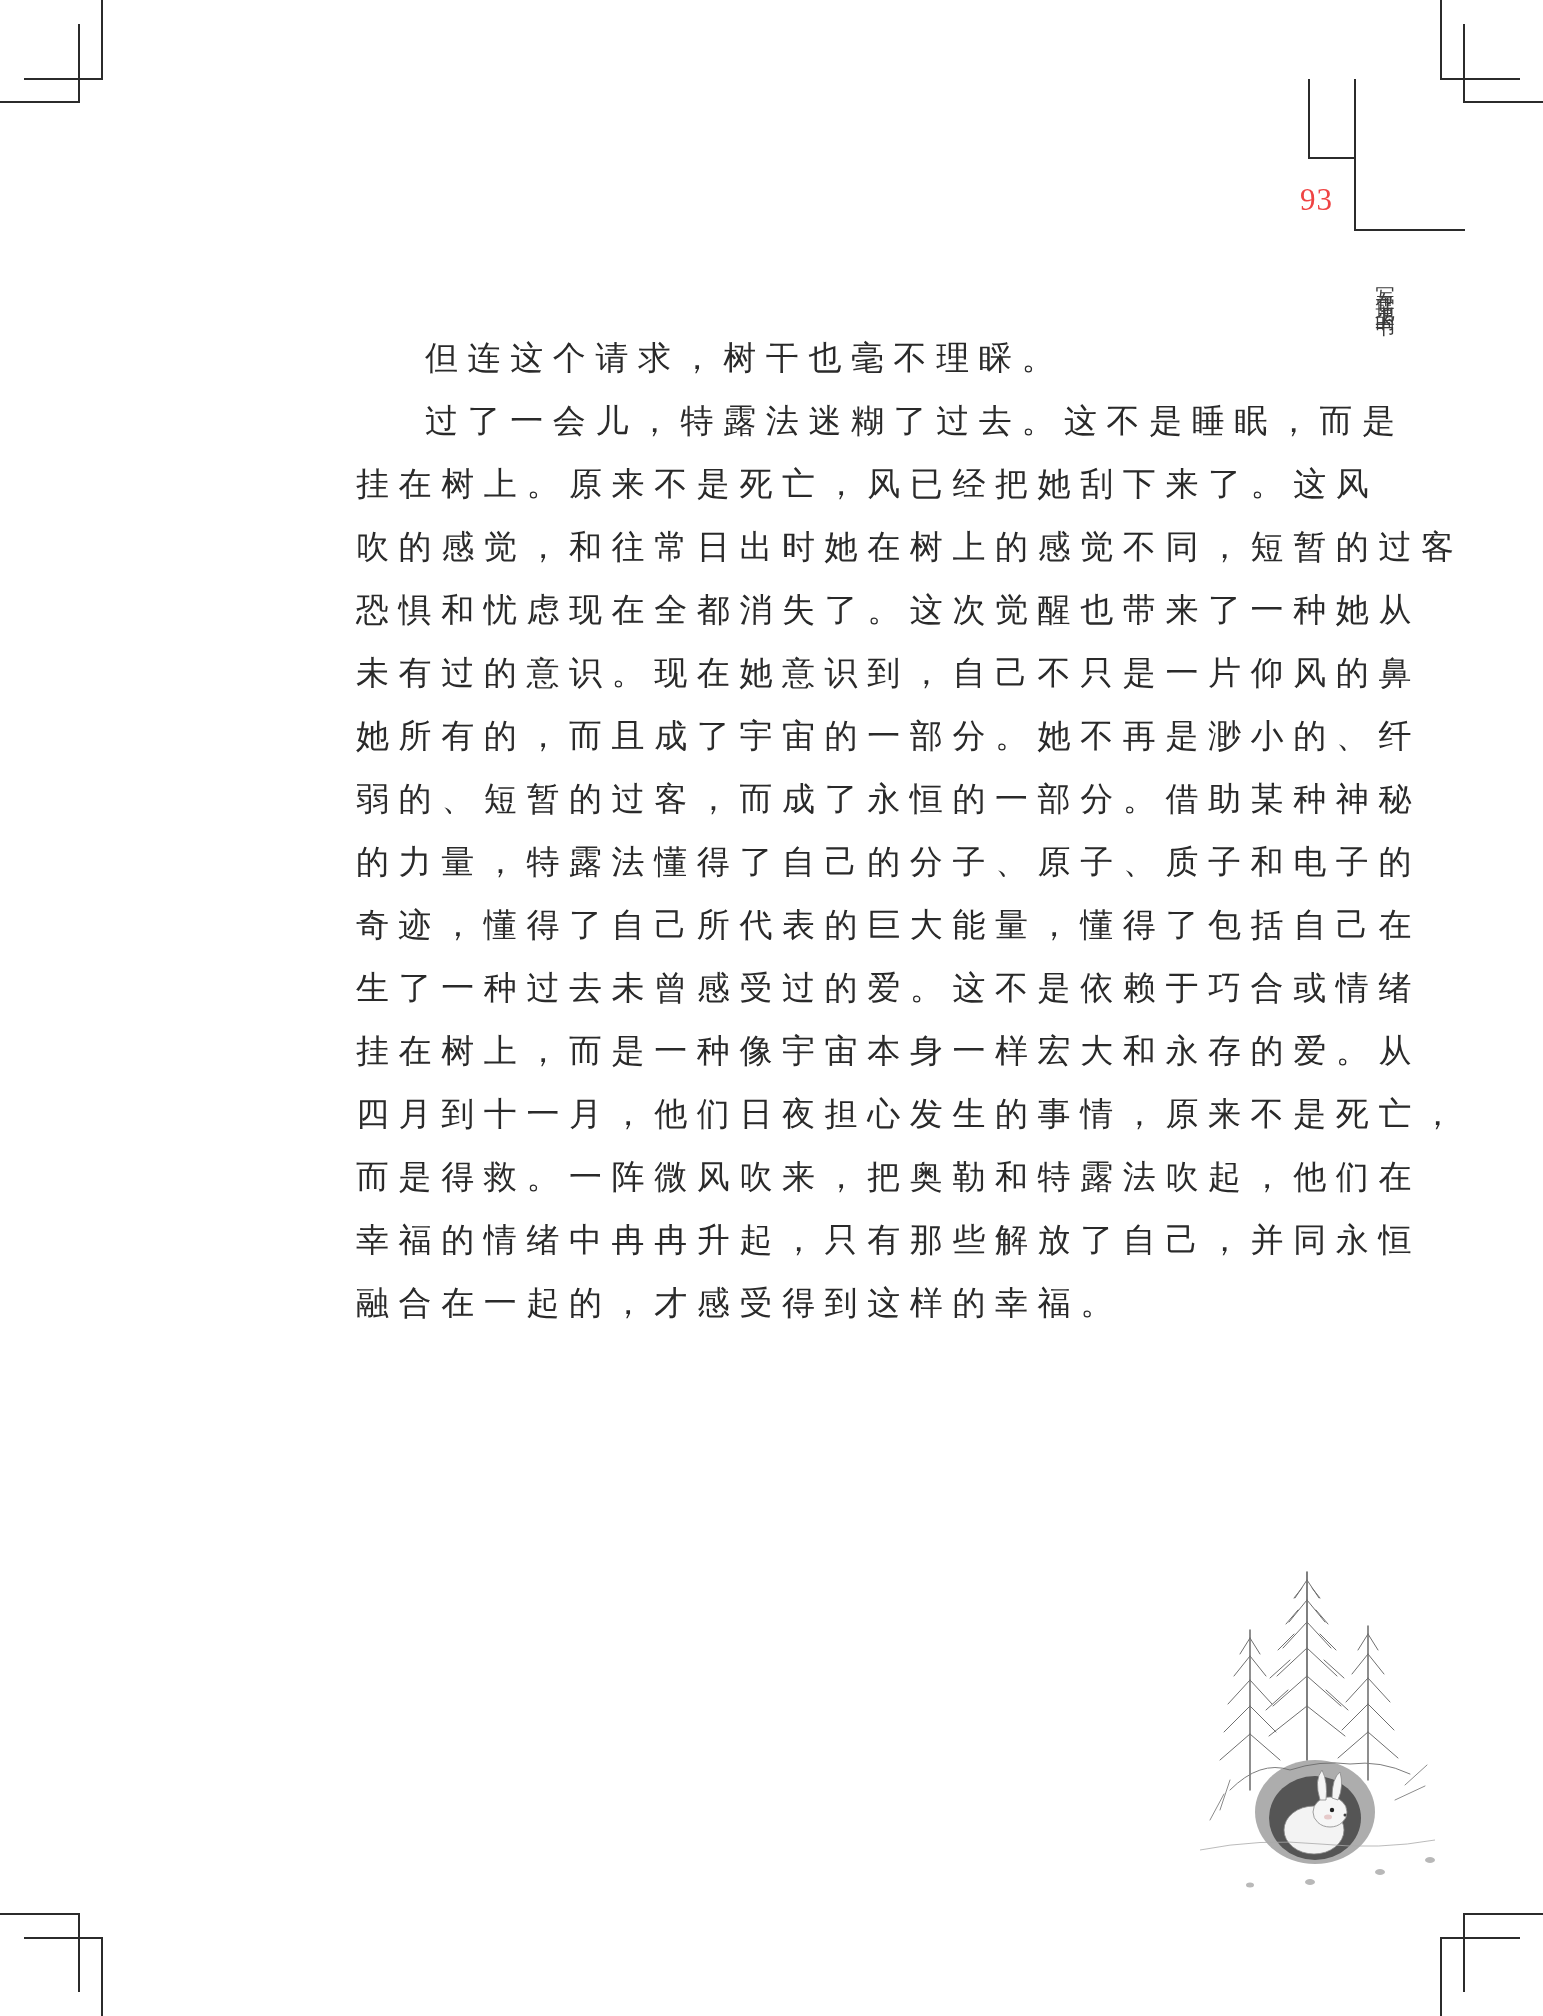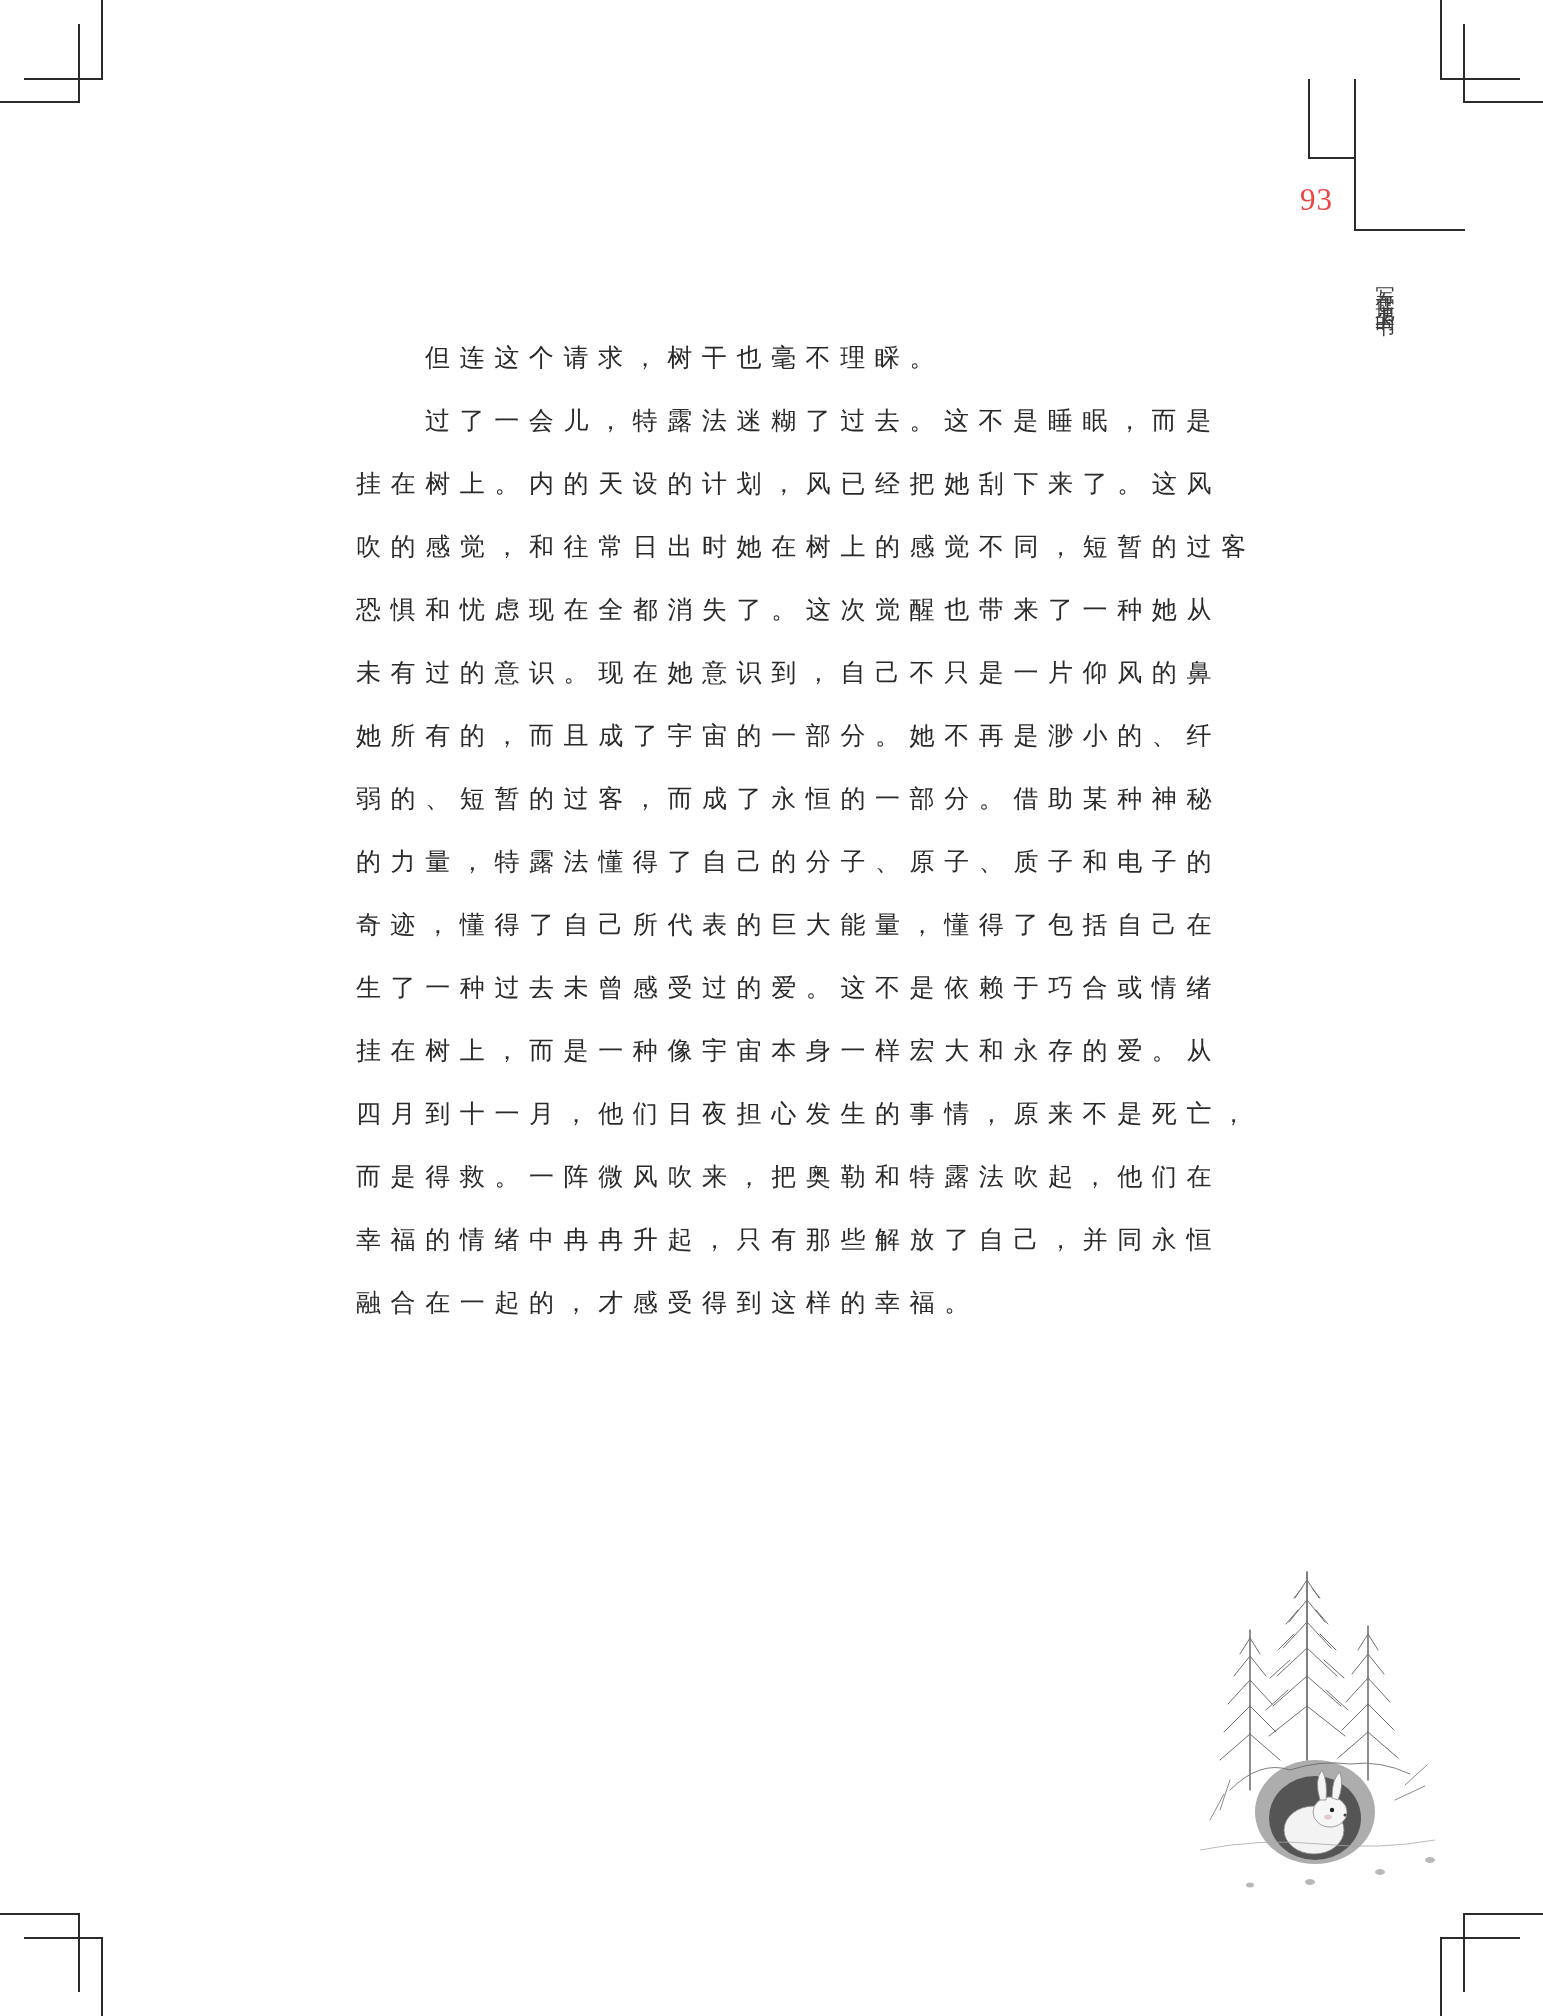--- a/index.html
+++ b/index.html
@@ -20,22 +20,22 @@
     position: absolute; left: 1372px; top: 272px; width: 26px;
     font-family: "DejaVu Sans", "Liberation Sans", sans-serif;
     font-size: 19px; line-height: 24.3px; color: #3a3a3a;
     writing-mode: vertical-rl; letter-spacing: 5px;
   }
 
   .body-text {
     position: absolute; left: 356px; top: 326px; width: 860px;
   }
   .line {
-    font-family: Liberation Serif, serif;
-    font-size: 25px; line-height: 63px; height: 63px;
+    font-family: Liberation Sans, sans-serif;
+    font-size: 33px; line-height: 63px; height: 63px;
     letter-spacing: 9.6px; white-space: nowrap; color: #2a2a2a;
   }
   .line.indent { padding-left: 69px; }
 
   .illustration {
     position: absolute; left: 1190px; top: 1560px; width: 250px; height: 330px;
   }
 </style>
 </head>
 <body>
@@ -64,21 +64,21 @@
 <div class="mark v" style="left:1463px;top:1913px;height:79px;"></div>
 <div class="mark h" style="left:1440px;top:1937px;width:80px;"></div>
 <div class="mark v" style="left:1440px;top:1937px;height:79px;"></div>
 
 <div class="page-number">93</div>
 <div class="running-title">写在雪地上的书</div>
 
 <div class="body-text">
   <div class="line indent">但连这个请求，树干也毫不理睬。</div>
   <div class="line indent">过了一会儿，特露法迷糊了过去。这不是睡眠，而是</div>
-  <div class="line">挂在树上。内的天设的计划，风已经把她刮下来了。这风</div>
+  <div class="line">挂在树上。原来不是死亡，风已经把她刮下来了。这风</div>
   <div class="line">吹的感觉，和往常日出时她在树上的感觉不同，短暂的过客</div>
   <div class="line">恐惧和忧虑现在全都消失了。这次觉醒也带来了一种她从</div>
   <div class="line">未有过的意识。现在她意识到，自己不只是一片仰风的鼻</div>
   <div class="line">她所有的，而且成了宇宙的一部分。她不再是渺小的、纤</div>
   <div class="line">弱的、短暂的过客，而成了永恒的一部分。借助某种神秘</div>
   <div class="line">的力量，特露法懂得了自己的分子、原子、质子和电子的</div>
   <div class="line">奇迹，懂得了自己所代表的巨大能量，懂得了包括自己在</div>
   <div class="line">生了一种过去未曾感受过的爱。这不是依赖于巧合或情绪</div>
   <div class="line">挂在树上，而是一种像宇宙本身一样宏大和永存的爱。从</div>
   <div class="line">四月到十一月，他们日夜担心发生的事情，原来不是死亡，</div>

